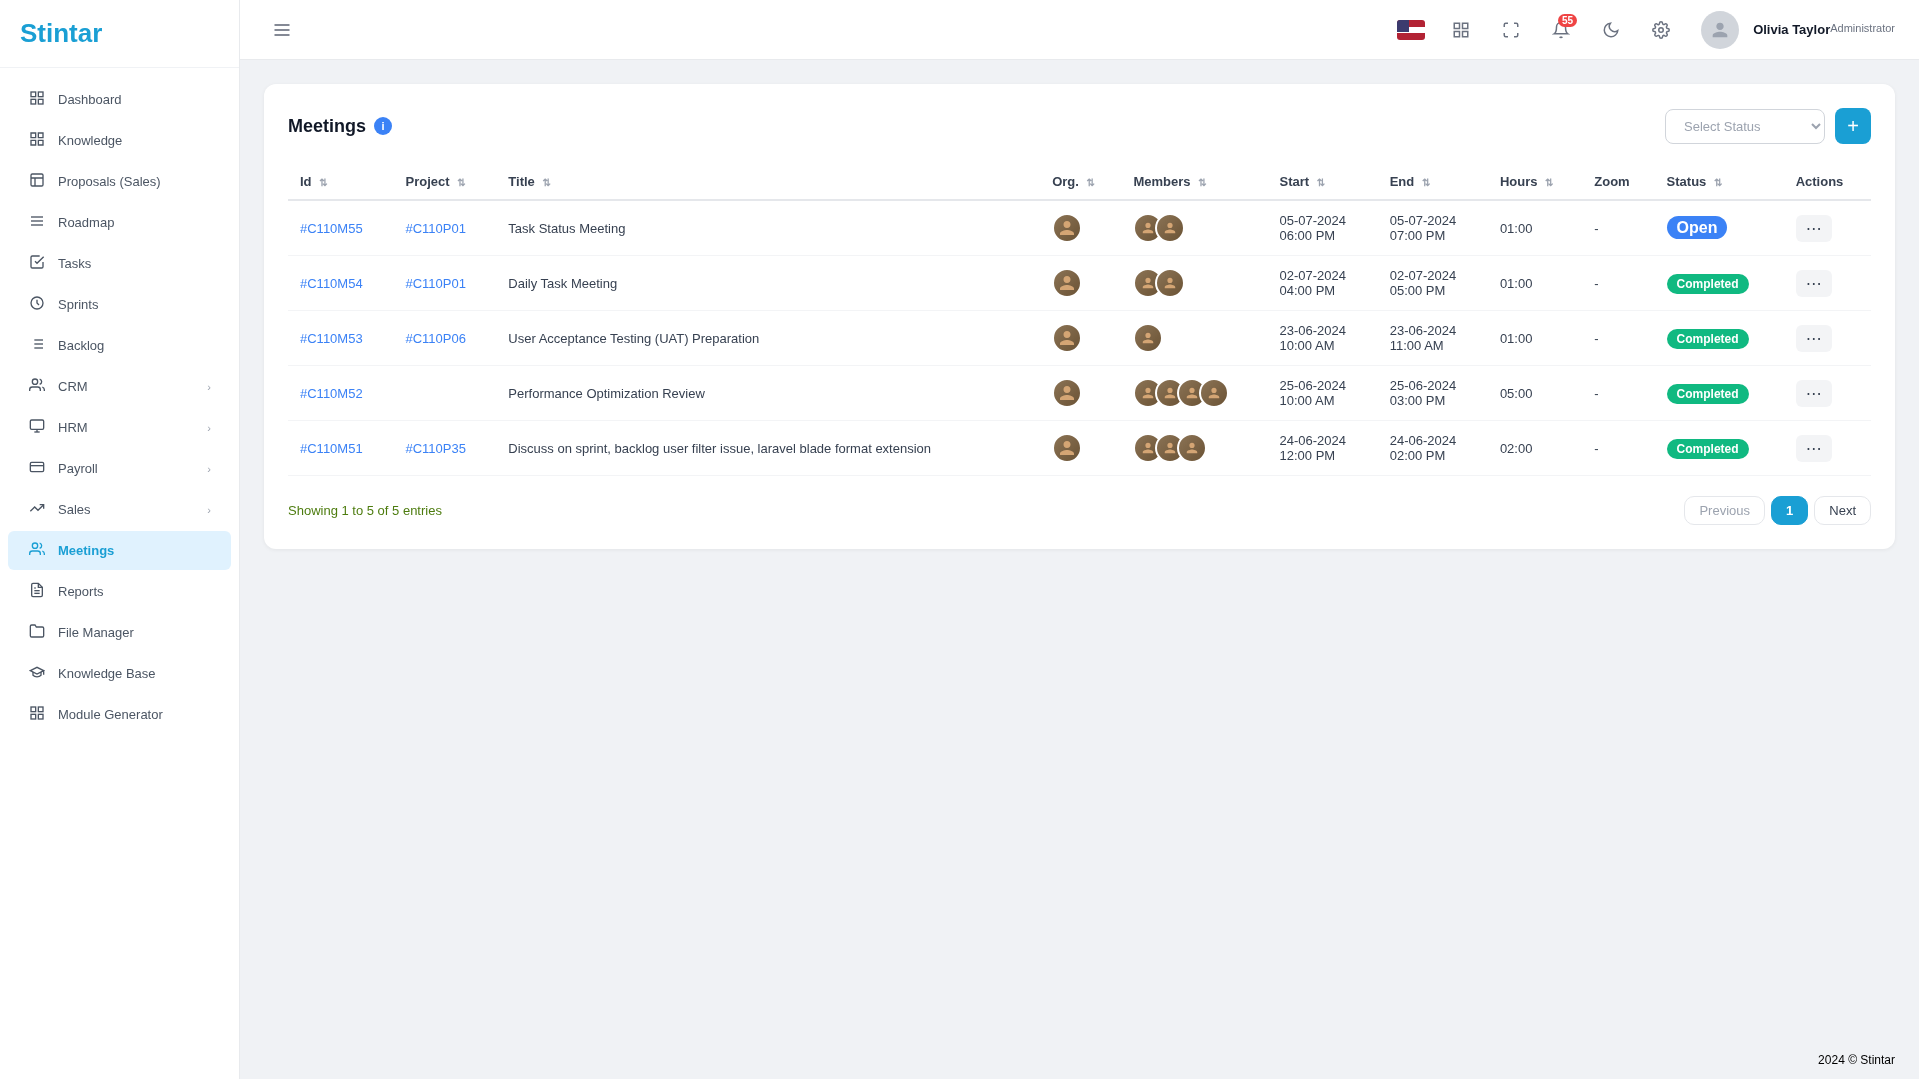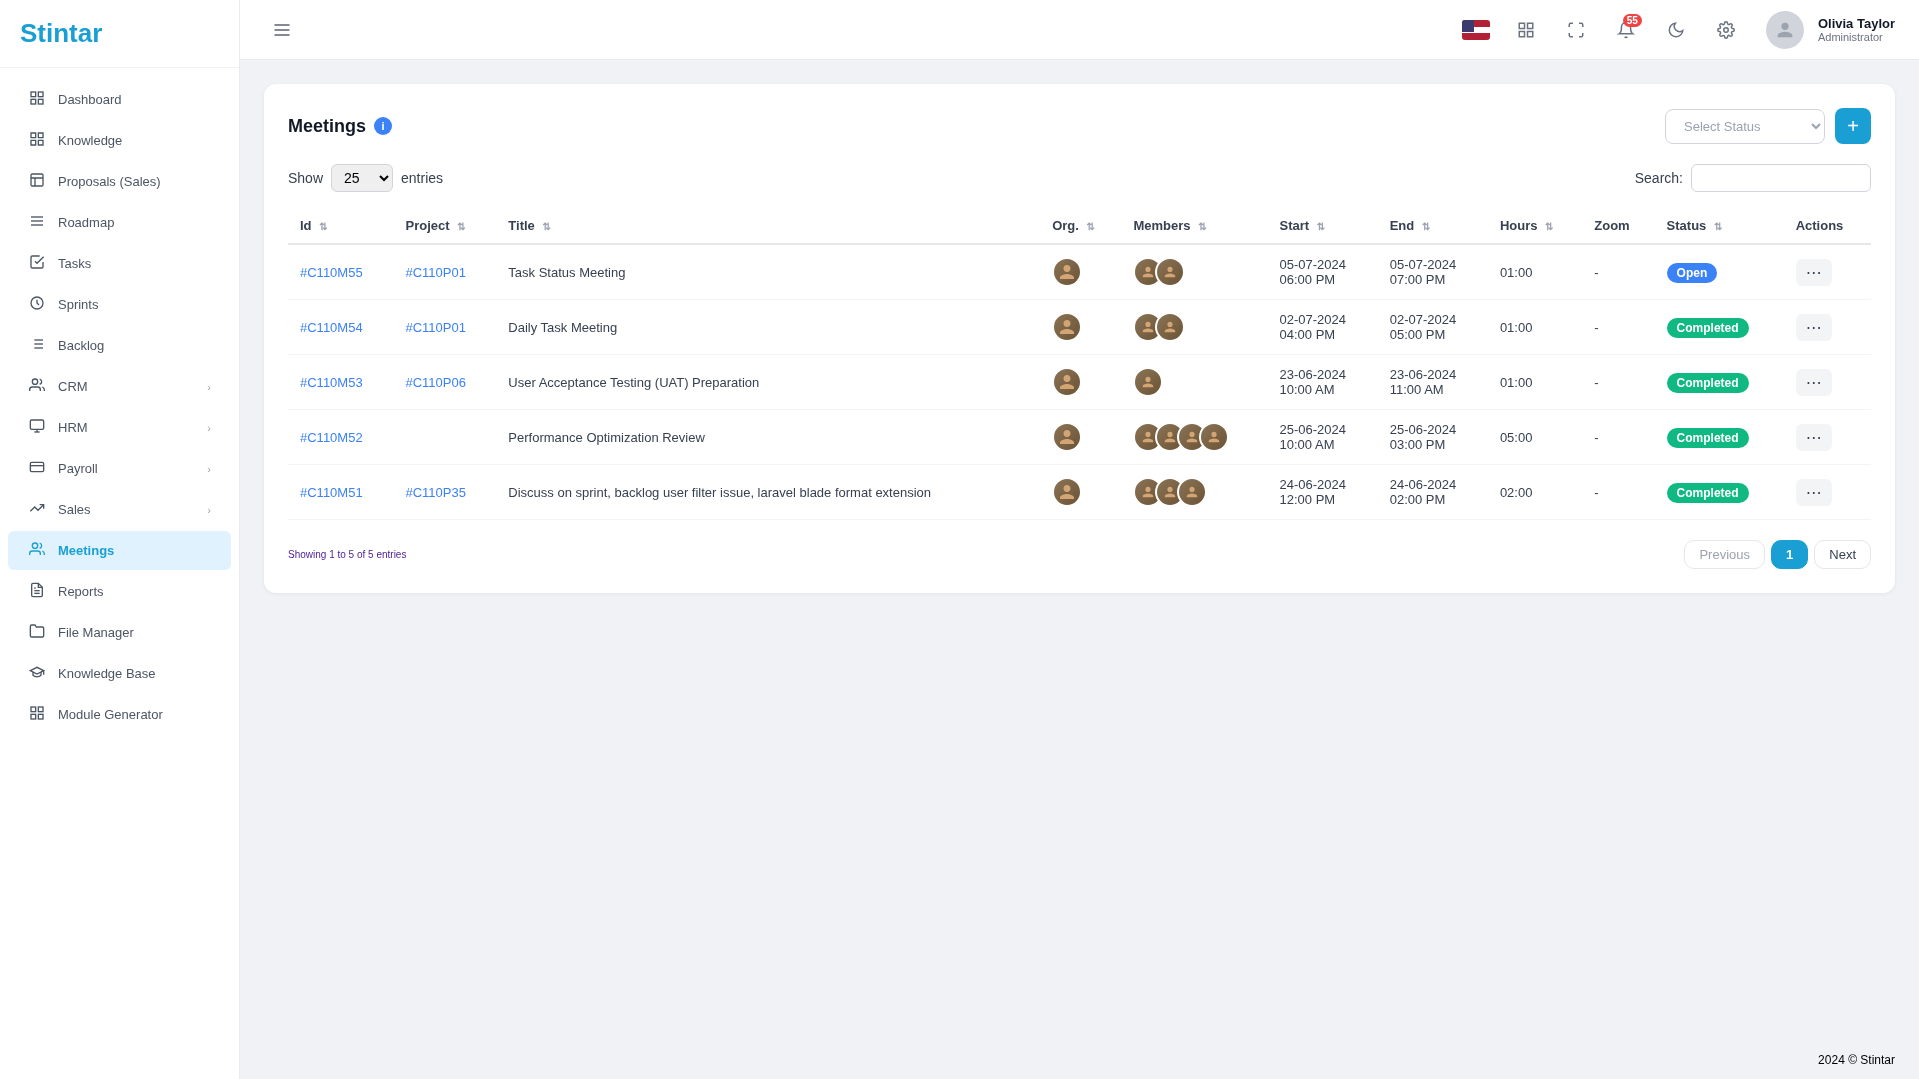--- a/index.html
+++ b/index.html
@@ -39,21 +39,21 @@
       width: 36px; height: 36px; display: flex; align-items: center; justify-content: center;
       cursor: pointer; border-radius: 8px; color: #6b7280; font-size: 18px; position: relative;
     }
     .badge {
       position: absolute; top: 2px; right: 2px; background: #ef4444; color: #fff;
       font-size: 10px; font-weight: 700; padding: 1px 4px; border-radius: 10px; min-width: 18px; text-align: center;
     }
     .flag-icon { width: 28px; height: 20px; background: linear-gradient(to bottom, #b22234 33%, #fff 33%, #fff 66%, #b22234 66%); border-radius: 3px; position: relative; overflow: hidden; }
     .flag-icon::before { content: ''; position: absolute; left: 0; top: 0; width: 12px; height: 12px; background: #3c3b6e; }
     .user-avatar-header { width: 38px; height: 38px; border-radius: 50%; background: #d1d5db; overflow: hidden; display: flex; align-items: center; justify-content: center; font-size: 12px; color: #6b7280; }
-    .user-info { display: flex; flex-direction: column; margin-left: 4px; }
+    .user-info { display: flex; flex-direction: row; margin-left: 4px; }
     .user-name { font-weight: 600; font-size: 13px; color: #111827; }
     .user-role { font-size: 11px; color: #6b7280; }
 
     
     #content { flex: 1; overflow-y: auto; padding: 24px; }
 
     
     .card { background: #fff; border-radius: 12px; padding: 24px; box-shadow: 0 1px 4px rgba(0,0,0,0.06); }
 
     
@@ -89,29 +89,29 @@
     thead th .sort-icon { font-size: 10px; color: #9ca3af; margin-left: 4px; }
     tbody tr { border-bottom: 1px solid #f3f4f6; }
     tbody td { padding: 12px 12px; font-size: 13px; color: #374151; vertical-align: middle; }
 
     .link-text { color: #3b82f6; cursor: pointer; font-weight: 500; }
 
     
     .avatar-group { display: flex; align-items: center; }
 
     
-    .badge-open { background: #3b82f6; color: #fff; padding: 3px 10px; border-radius: 20px; font-size: 12px; font-weight: 600; white-space: nowrap; }
+    .badge-open { background: #3b82f6; color: #fff; padding: 3px 10px; border-radius: 20px; font-size: 16px; font-weight: 600; white-space: nowrap; }
     .badge-completed { background: #10b981; color: #fff; padding: 3px 10px; border-radius: 20px; font-size: 12px; font-weight: 600; white-space: nowrap; }
 
     
     .btn-actions { background: #f3f4f6; border: none; border-radius: 6px; padding: 4px 10px; cursor: pointer; font-size: 16px; color: #374151; }
 
     
     .pagination { display: flex; align-items: center; gap: 6px; margin-top: 20px; justify-content: space-between; }
-    .pagination-info { font-size: 10px; color: #4c1d95; }
+    .pagination-info { font-size: 13px; color: #4d7c0f; }
     .pagination-controls { display: flex; align-items: center; gap: 6px; }
     .page-btn { padding: 6px 14px; border-radius: 10px; border: 1px solid #e5e7eb; background: #fff; cursor: pointer; font-size: 13px; color: #374151; }
     .page-btn.active { background: #1a9fd4; color: #fff; border-color: #1a9fd4; font-weight: 600; }
     .page-btn.disabled { color: #9ca3af; cursor: default; }
 
     
     #footer { text-align: right; padding: 12px 24px; font-size: 12px; color: #000000; background: #f0f2f5; }
   </style>
 </head>
 <body>
@@ -379,36 +379,20 @@
         <div class="card-actions">
           <select class="select-status">
             <option value="">Select Status</option>
             <option value="open">Open</option>
             <option value="completed">Completed</option>
           </select>
           <button class="btn-add">+</button>
         </div>
       </div>
 
-      <div class="table-controls">
-        <div class="show-entries">
-          <span>Show</span>
-          <select class="entries-select">
-            <option value="25">25</option>
-            <option value="10">10</option>
-            <option value="50">50</option>
-            <option value="100">100</option>
-          </select>
-          <span>entries</span>
-        </div>
-        <div class="search-box">
-          <label>Search:</label>
-          <input class="search-input" type="text" style="">
-        </div>
-      </div>
 
       <table>
         <thead>
           <tr>
             <th>Id <span class="sort-icon">⇅</span></th>
             <th>Project <span class="sort-icon">⇅</span></th>
             <th>Title <span class="sort-icon">⇅</span></th>
             <th>Org. <span class="sort-icon">⇅</span></th>
             <th>Members <span class="sort-icon">⇅</span></th>
             <th>Start <span class="sort-icon">⇅</span></th>

